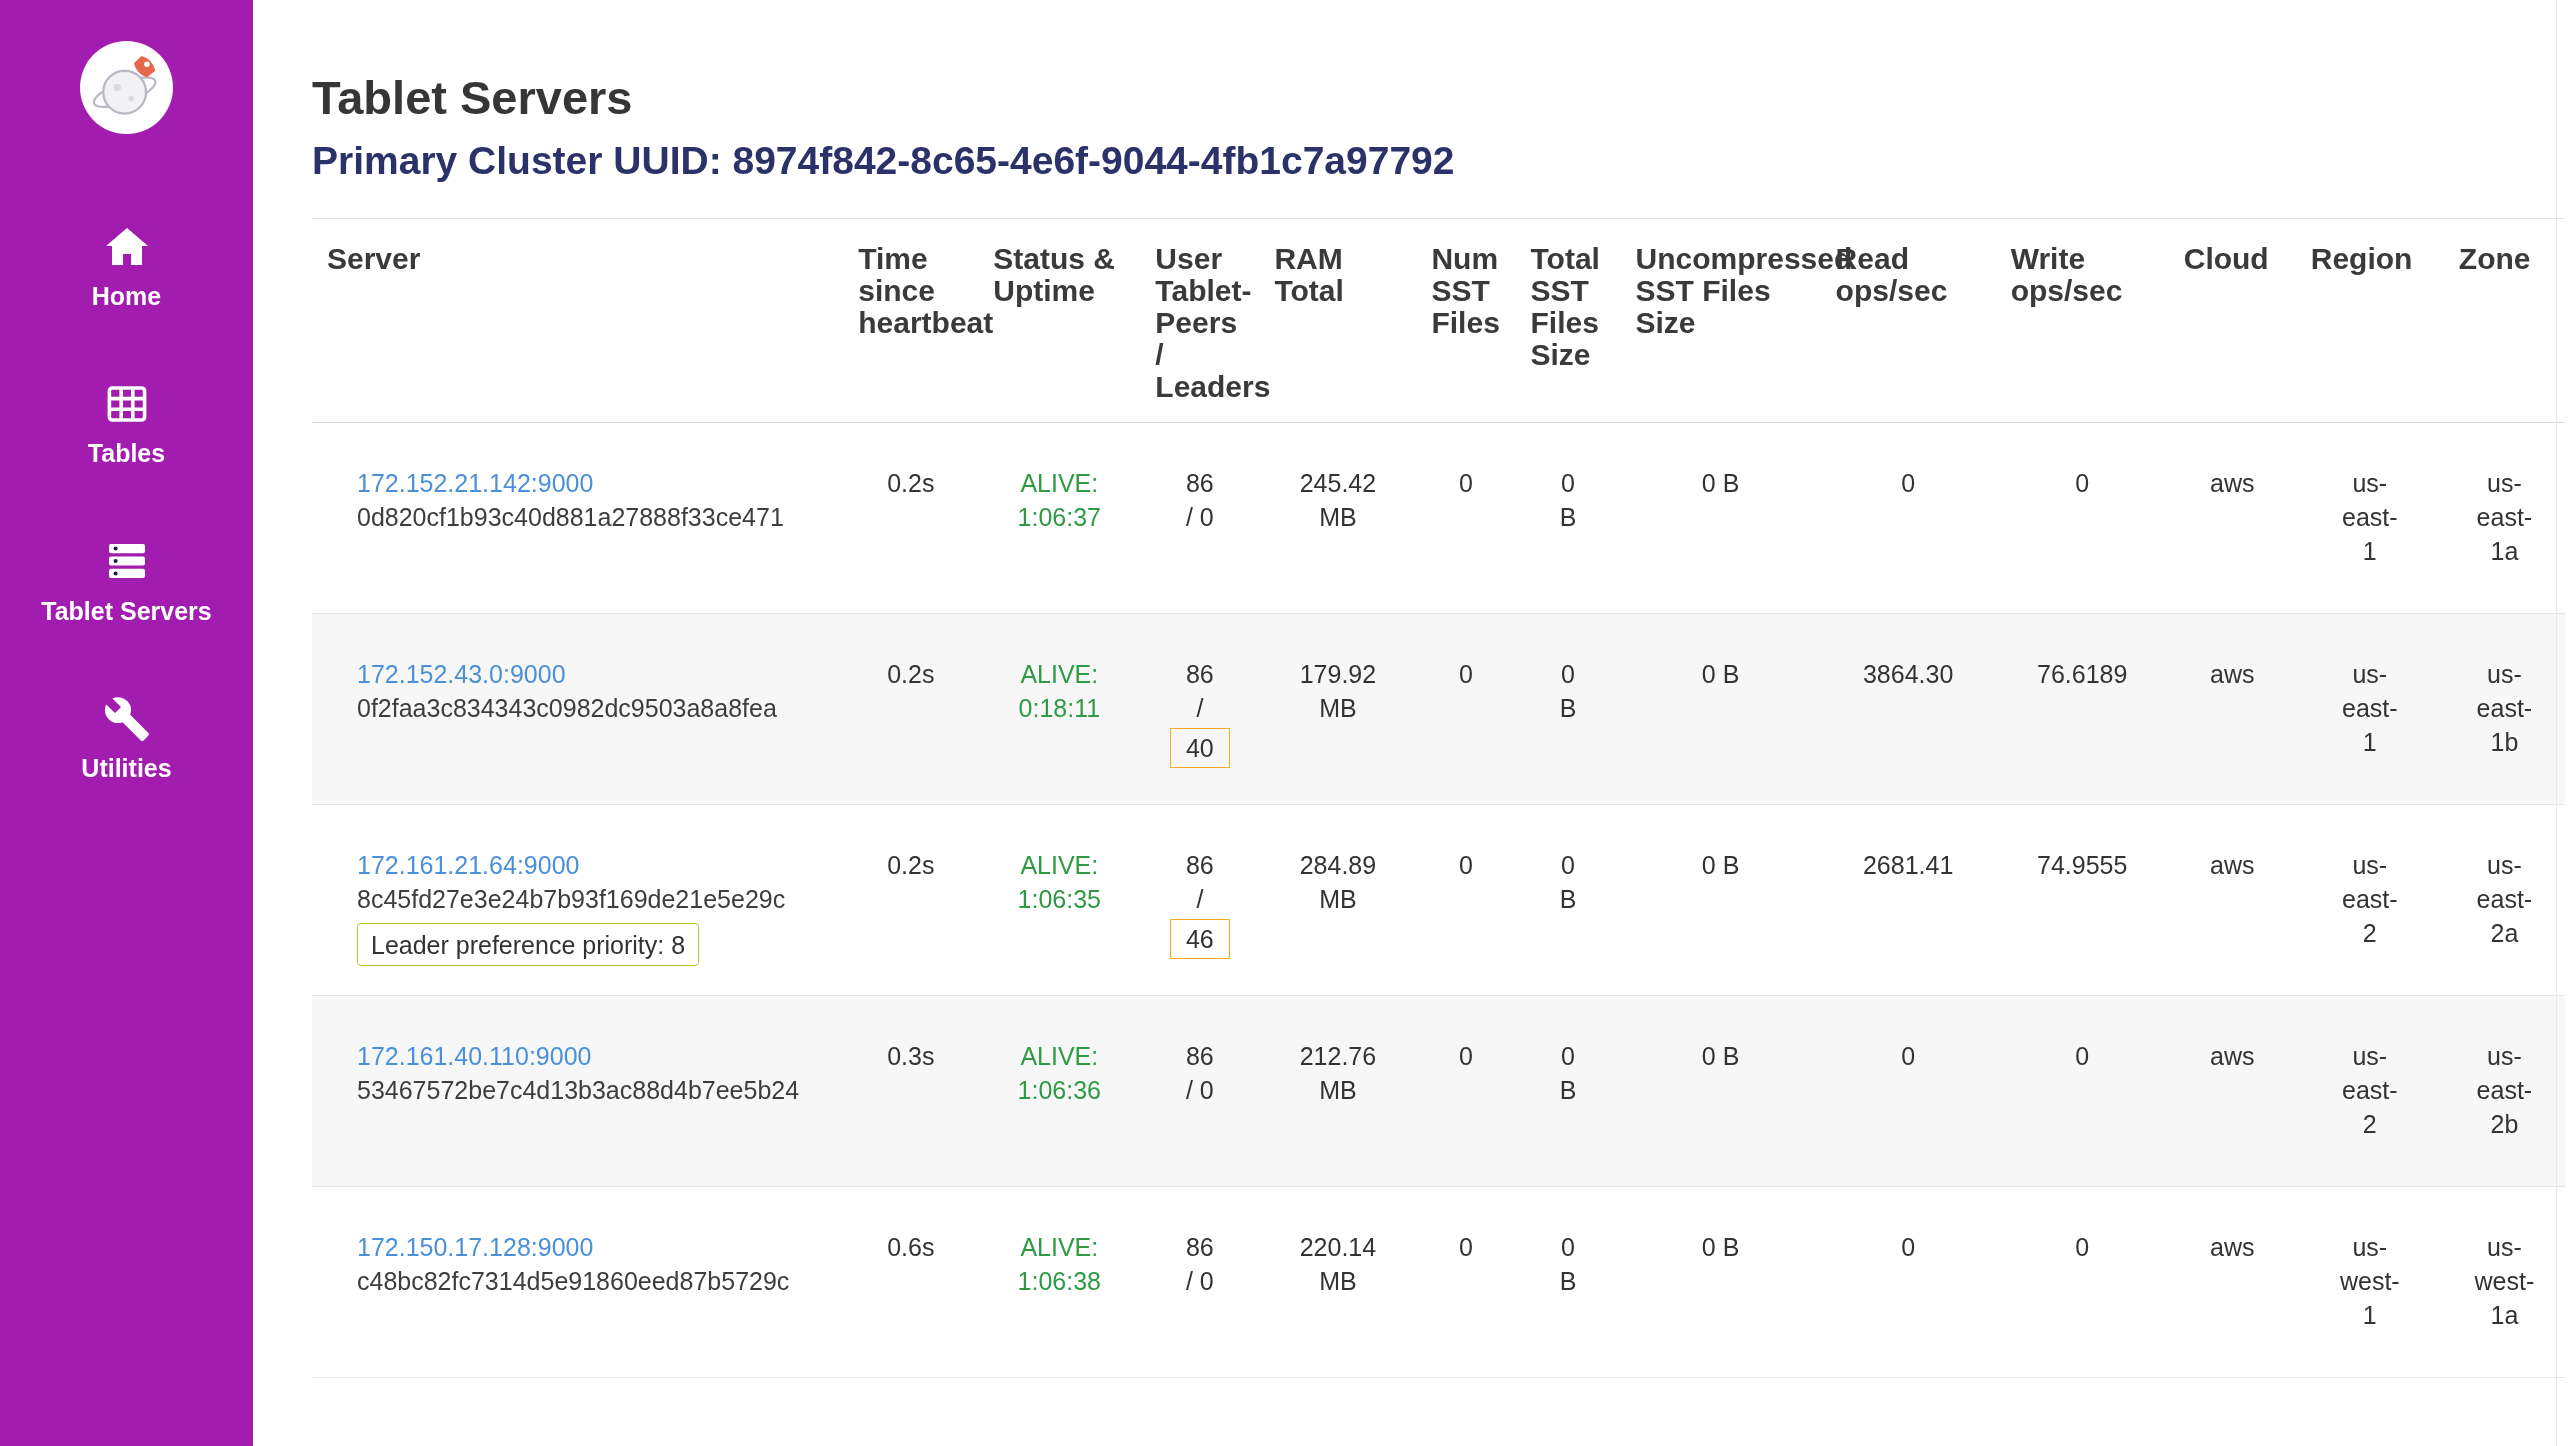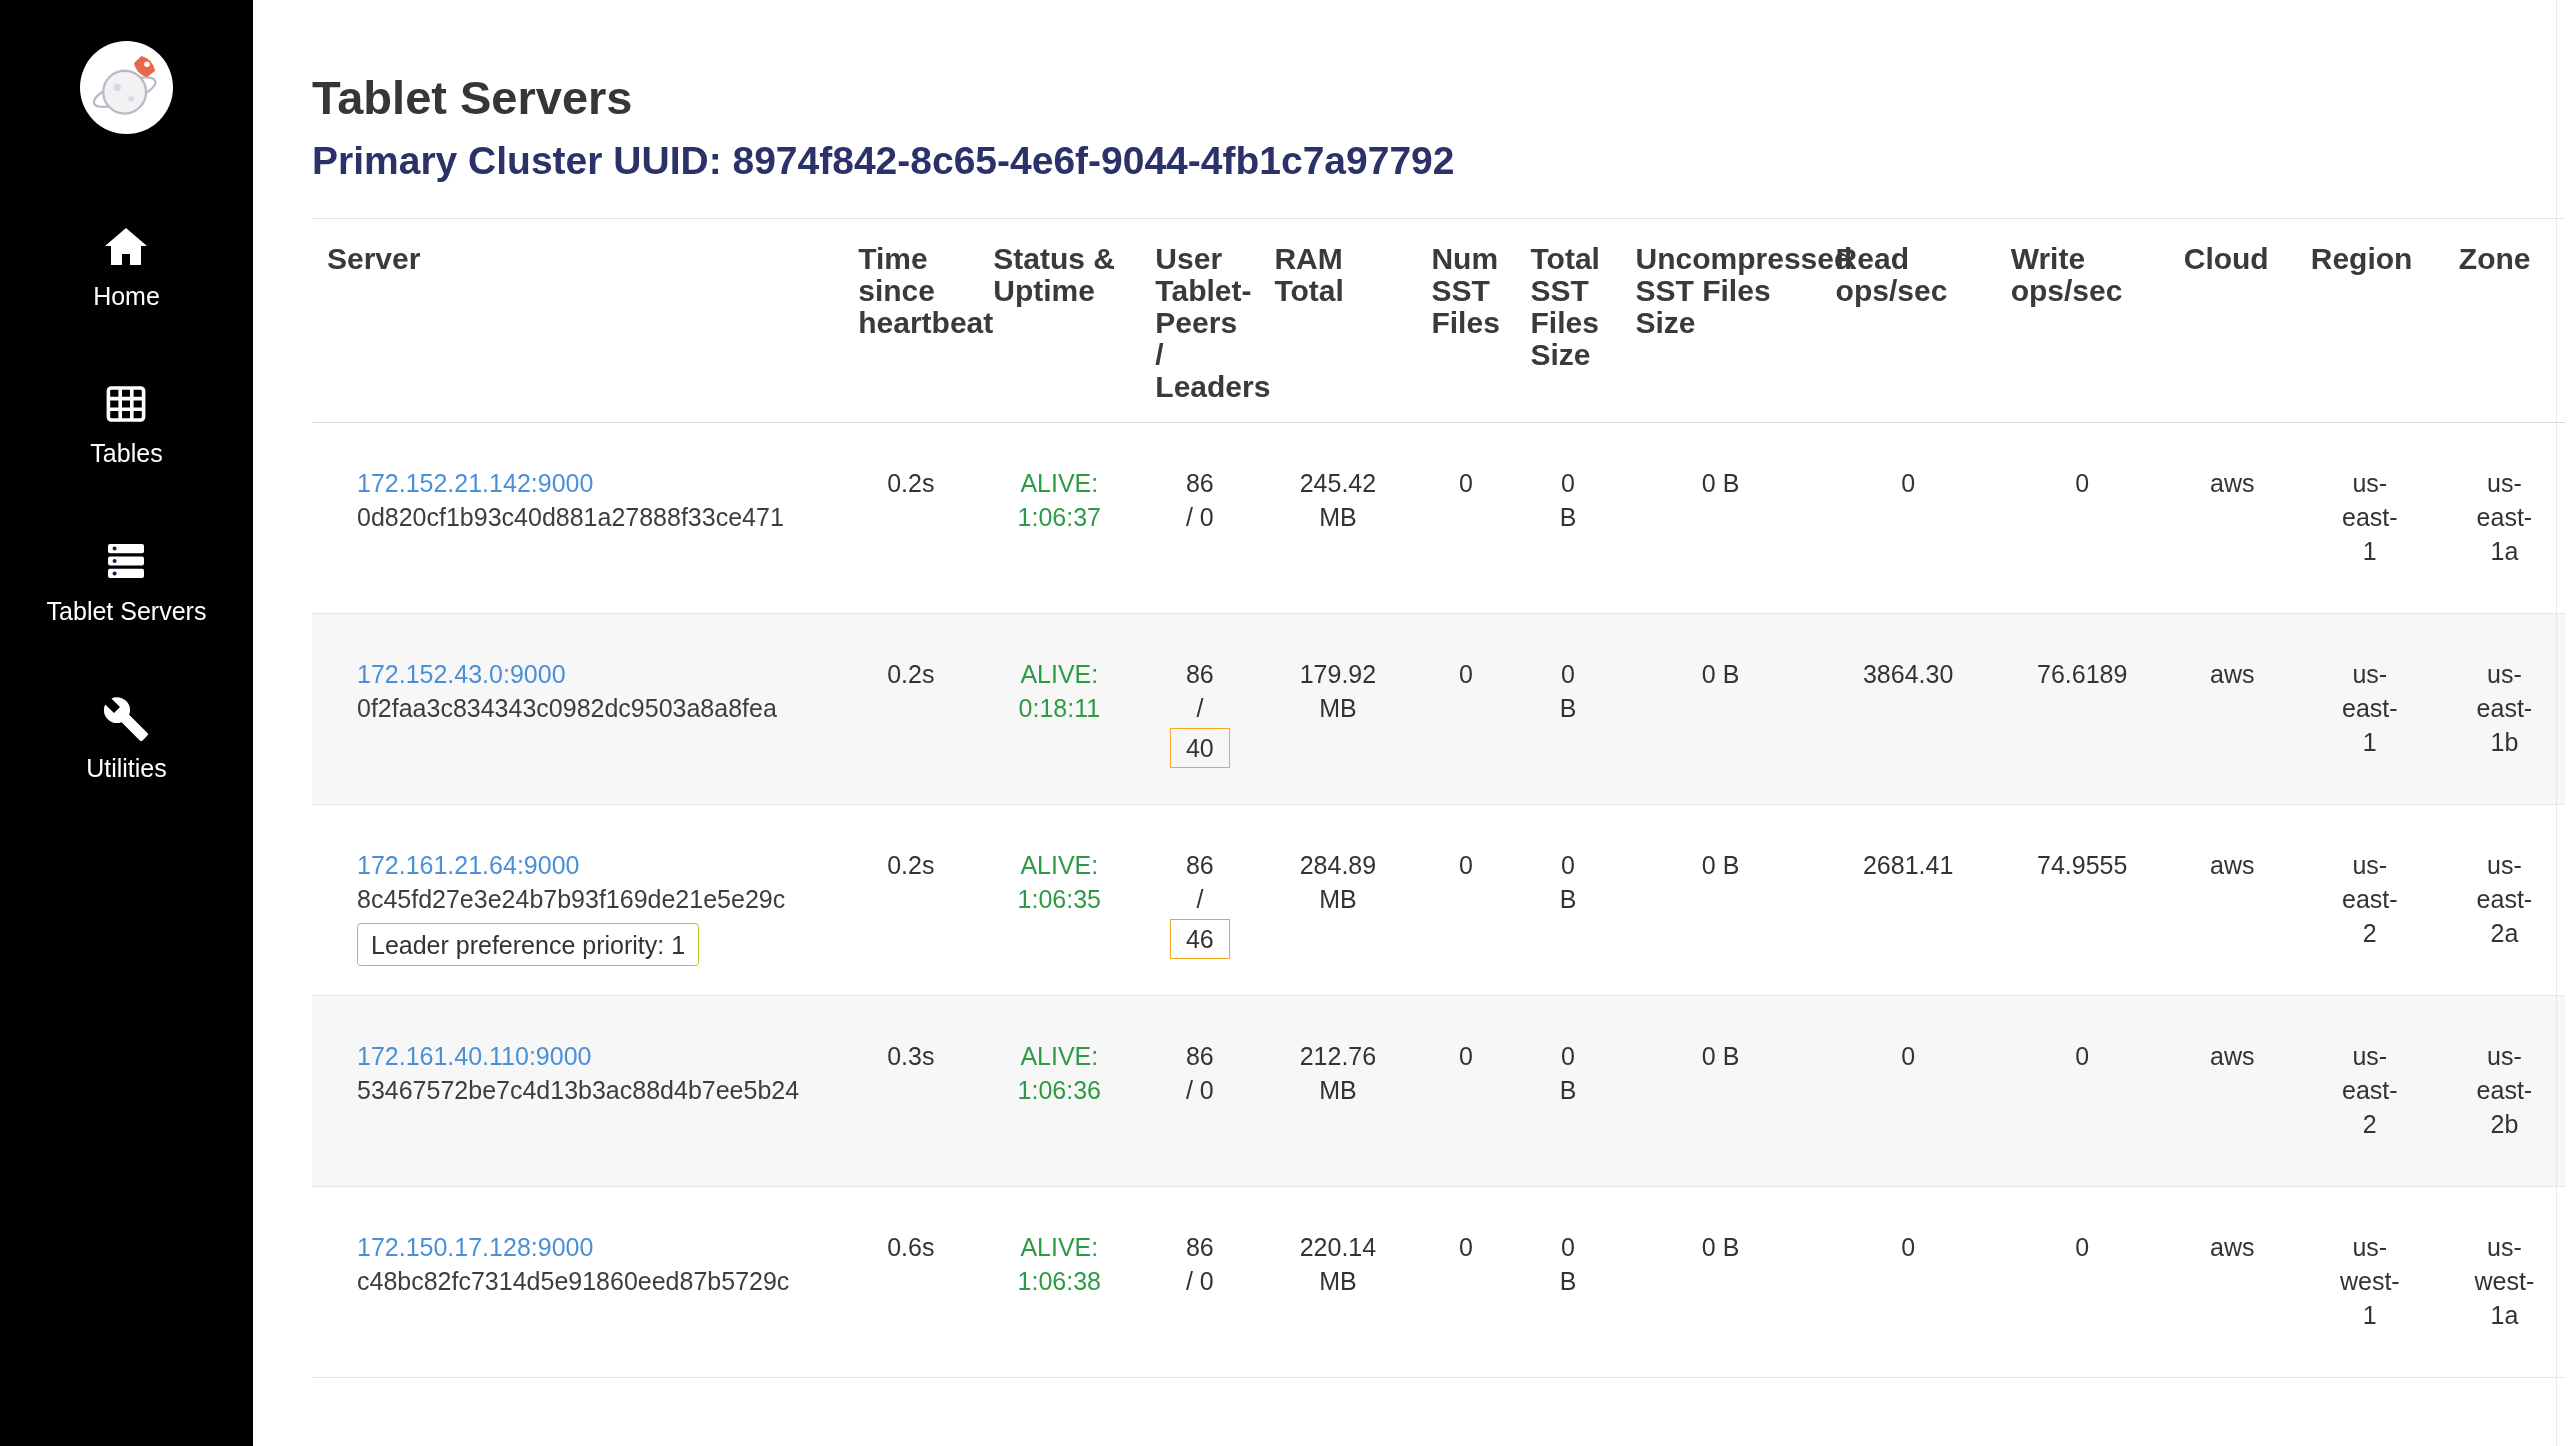--- a/index.html
+++ b/index.html
@@ -1,21 +1,21 @@
 <!DOCTYPE html>
 <html style="font-size:15px"><head>
 <meta charset="utf-8">
 <style>
   * { margin:0; padding:0; box-sizing:border-box; }
   html,body { width:2576px; height:1446px; overflow:hidden; background:#fff;
     font-family:"Liberation Sans","DejaVu Sans",sans-serif; color:#333; }
 
   
-  .sidebar { position:fixed; left:0; top:0; bottom:0; width:253px; background:#000000;
-    display:flex; flex-direction:column; align-items:center; z-index:5; }
+  .sidebar { position:fixed; left:0; top:0; bottom:0; width:253px; background:#a21caf;
+    display:flex; flex-direction:column; align-items:center; z-index:5;font-weight:bold; }
   .logo { margin-top:41px; width:93px; height:93px; }
   .nav { margin-top:89px; display:flex; flex-direction:column; gap:69px; }
   .nav-item { display:flex; flex-direction:column; align-items:center; gap:11.2px;
     color:#fff; font-size:25px; cursor:pointer; text-align:center; }
   .nav-item svg { width:48px; height:48px; }
 
   
   .main { margin-left:253px; padding:71px 20.5px 0 59px; }
   .page-title { font-size:47px; line-height:54px; font-weight:600; color:#363636; }
   .cluster-uuid { margin-top:12px; font-size:39px; line-height:47px; font-weight:700; color:#2b3169; }
@@ -200,21 +200,21 @@
     <td>3864.30</td>
     <td>76.6189</td>
     <td>aws</td>
     <td><span class="geo">us-east-1</span></td>
     <td><span class="geo">us-east-1b</span></td>
   </tr>
         <tr>
     <td class="c-server">
       <div><a class="server-link">172.161.21.64:9000</a></div>
       <div class="server-uuid">8c45fd27e3e24b7b93f169de21e5e29c</div>
-      <div><span class="leader-pref">Leader preference priority: 1</span></div>
+      <div><span class="leader-pref">Leader preference priority: 8</span></div>
     </td>
     <td>0.2s</td>
     <td class="status-green">
       <div>ALIVE:</div>
       <div>1:06:35</div>
     </td>
     <td>
       <div>86</div>
 
       <div>

